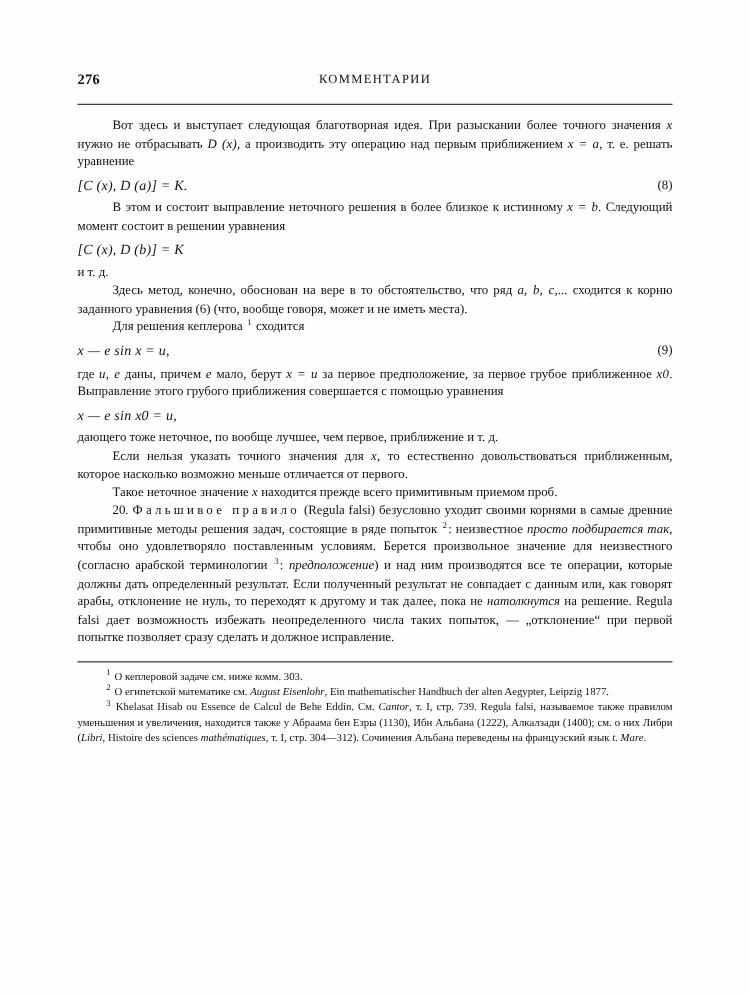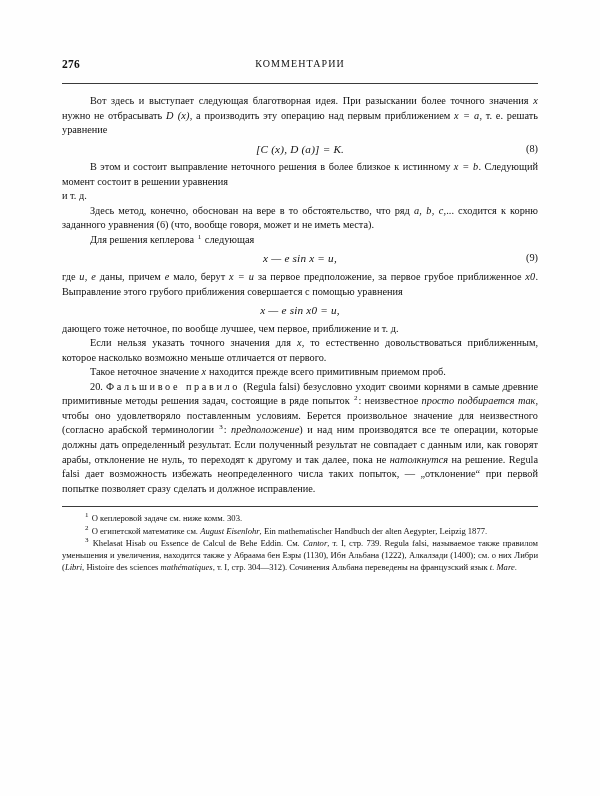--- a/index.html
+++ b/index.html
@@ -61,21 +61,20 @@
   }
   .body-text p {
     margin: 0;
     text-indent: 28px;
   }
   .body-text p.noindent {
     text-indent: 0;
   }
 
   .eq {
-    text-align: center;
     position: relative;
     margin: 4px 0 4px 0;
     text-indent: 0;
     font-size: 11.2px;
     letter-spacing: 0.4px;
   }
   .eq .num {
     position: absolute;
     right: 0;
     top: 0;
@@ -128,26 +127,30 @@
 
     <p><span>Вот здесь и выступает следующая благотворная идея. При разыскании более точного значения </span><i class="math">x</i><span> нужно не отбрасывать </span><i class="math">D (x)</i><span>, а производить эту операцию над первым приближением </span><i class="math">x = a</i><span>, т. е. решать уравнение</span></p>
 
     <div class="eq">
       <i class="math">[C (x),  D (a)] = K.</i>
       <span class="num">(8)</span>
     </div>
 
     <p><span>В этом и состоит выправление неточного решения в более близкое к истинному </span><i class="math">x = b</i><span>. Следующий момент состоит в решении уравнения</span></p>
 
+    <div class="eq">
+      <i class="math">[C (x),  D (b)] = K</i>
+      <span class="num"></span>
+    </div>
 
     <p class="noindent"><span>и т. д.</span></p>
 
     <p><span>Здесь метод, конечно, обоснован на вере в то обстоятельство, что ряд </span><i class="math">a, b, c,</i><span>... сходится к корню заданного уравнения (6) (что, вообще говоря, может и не иметь места).</span></p>
 
-    <p><span>Для решения кеплерова </span><sup class="fn">1</sup><span> следующая</span></p>
+    <p><span>Для решения кеплерова </span><sup class="fn">1</sup><span> сходится</span></p>
 
     <div class="eq">
       <i class="math">x — e  sin  x = и,</i>
       <span class="num">(9)</span>
     </div>
 
     <p class="noindent"><span>где </span><i class="math">и, e</i><span> даны, причем </span><i class="math">e</i><span> мало, берут </span><i class="math">x = и</i><span> за первое предположение, за первое грубое приближенное </span><i class="math">x0</i><span>. Выправление этого грубого приближения совершается с помощью уравнения</span></p>
 
     <div class="eq">
       <i class="math">x — e  sin  x0 = и,</i>

